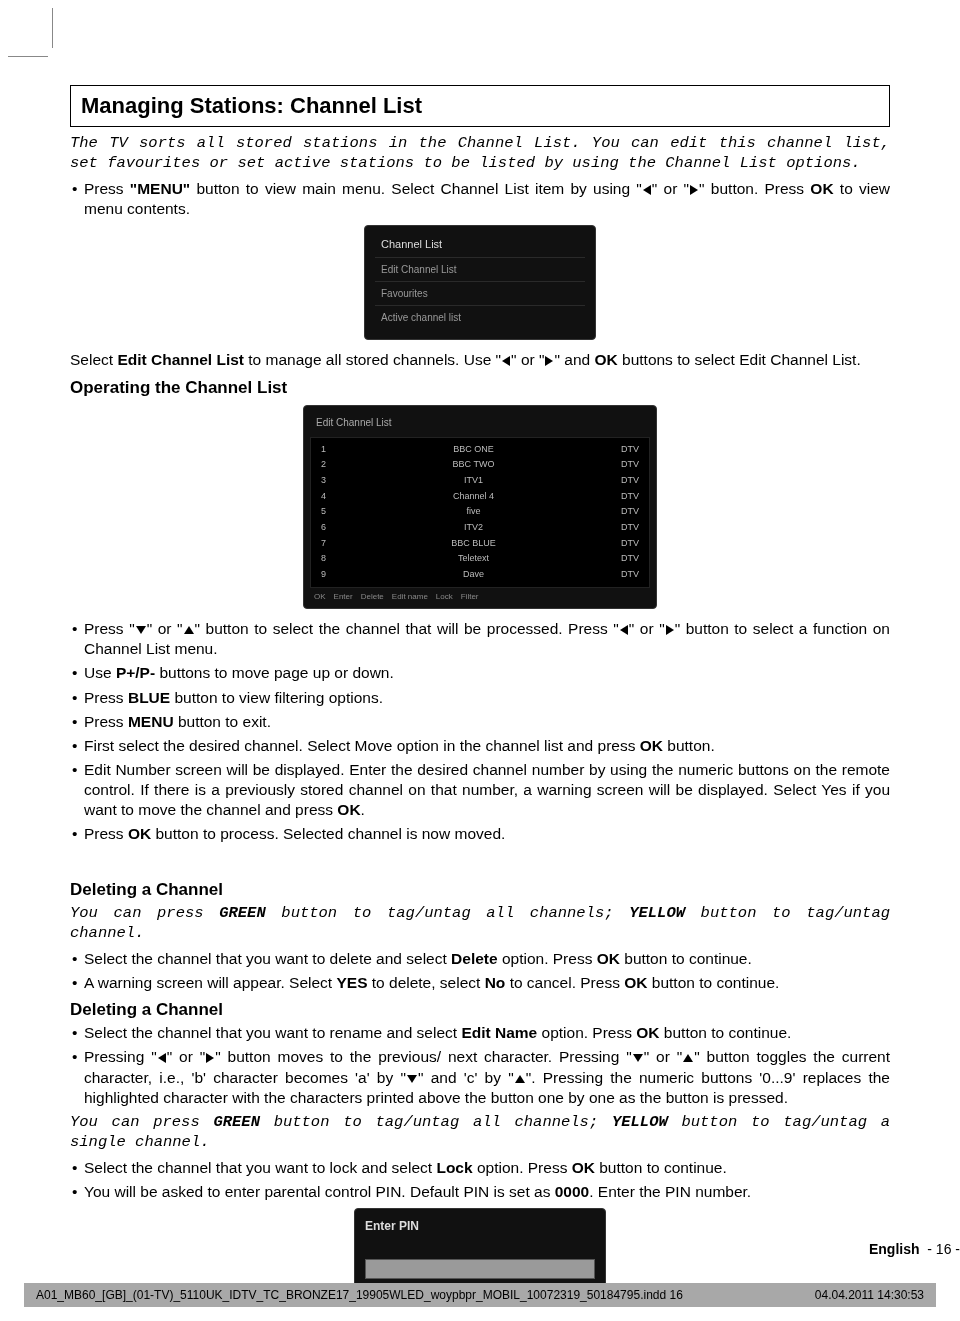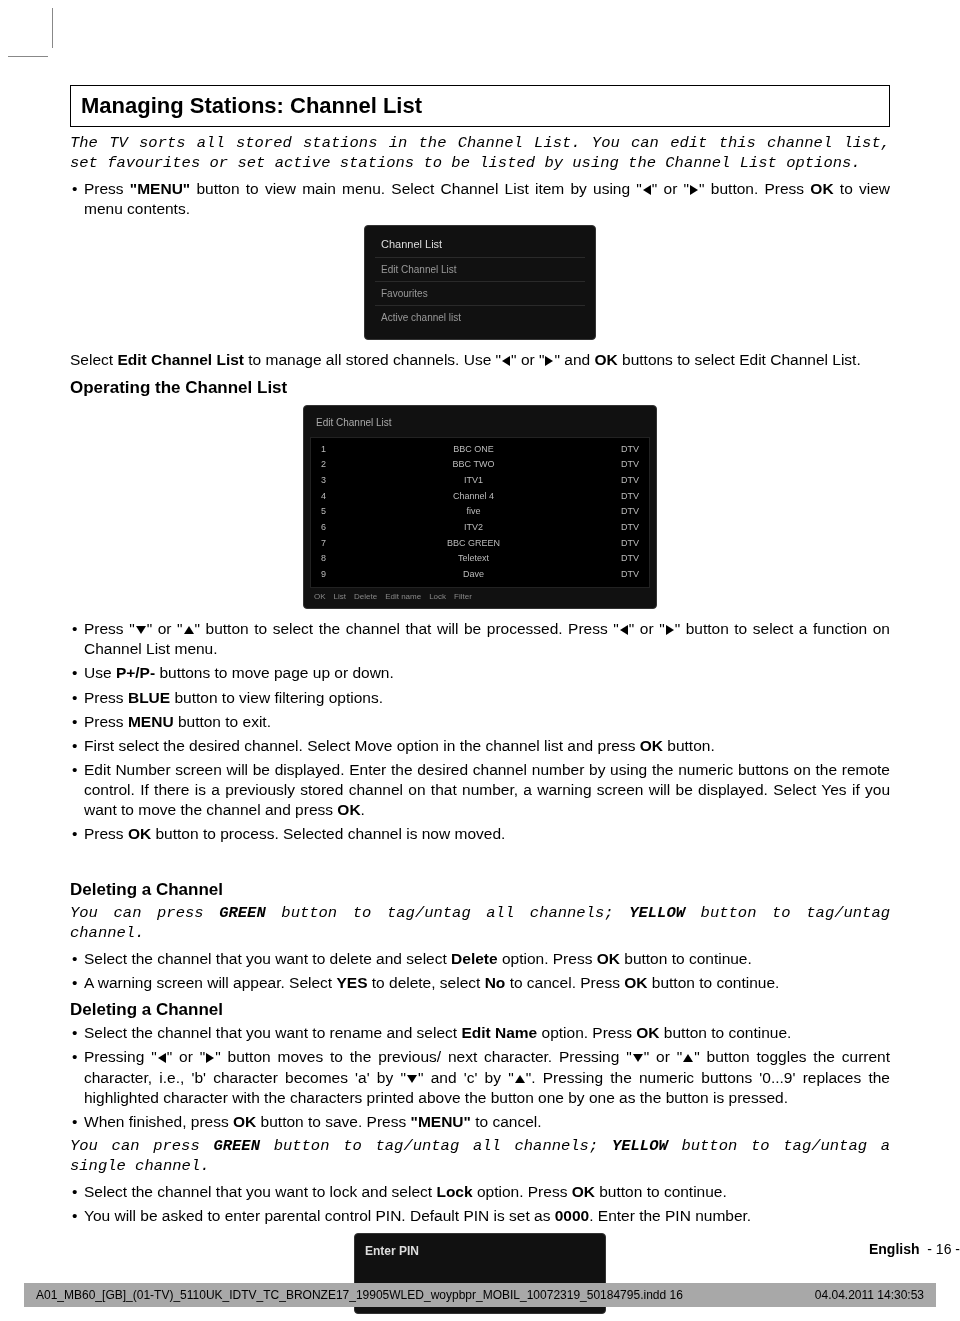--- a/index.html
+++ b/index.html
@@ -269,37 +269,37 @@
               <span>five</span>
               <span>DTV</span>
             </div>
           <div class="ch-row">
               <span>6</span>
               <span>ITV2</span>
               <span>DTV</span>
             </div>
           <div class="ch-row">
               <span>7</span>
-              <span>BBC GREEN</span>
+              <span>BBC BLUE</span>
               <span>DTV</span>
             </div>
           <div class="ch-row">
               <span>8</span>
               <span>Teletext</span>
               <span>DTV</span>
             </div>
           <div class="ch-row">
               <span>9</span>
               <span>Dave</span>
               <span>DTV</span>
             </div>
         </div>
         <div class="footer">
           <span>OK</span>
-          <span>List</span>
+          <span>Enter</span>
           <span>Delete</span>
           <span>Edit name</span>
           <span>Lock</span>
           <span>Filter</span>
         </div>
       </div>
 
       <ul>
         <li>Press "<span class="tri tri-down"></span>" or "<span class="tri tri-up"></span>" button to select the channel that will be processed. Press "<span class="tri tri-left"></span>" or "<span class="tri tri-right"></span>" button to select a function on Channel List menu.</li>
         <li>Use <b>P+/P-</b> buttons to move page up or down.</li>
@@ -319,21 +319,20 @@
       <p class="intro">You can press <b>GREEN</b> button to tag/untag all channels; <b>YELLOW</b> button to tag/untag channel.</p>
       <ul>
         <li>Select the channel that you want to delete and select <b>Delete</b> option. Press <b>OK</b> button to continue.</li>
         <li>A warning screen will appear. Select <b>YES</b> to delete, select <b>No</b> to cancel. Press <b>OK</b> button to continue.</li>
       </ul>
 
       <div class="subhead">Deleting a Channel</div>
       <ul>
         <li>Select the channel that you want to rename and select <b>Edit Name</b> option. Press <b>OK</b> button to continue.</li>
         <li>Pressing "<span class="tri tri-left"></span>" or "<span class="tri tri-right"></span>" button moves to the previous/ next character. Pressing "<span class="tri tri-down"></span>" or "<span class="tri tri-up"></span>" button toggles the current character, i.e., 'b' character becomes 'a' by "<span class="tri tri-down"></span>" and 'c' by "<span class="tri tri-up"></span>". Pressing the numeric buttons '0...9' replaces the highlighted character with the characters printed above the button one by one as the button is pressed.</li>
-        <li>When finished, press <b>OK</b> button to save. Press <b>"MENU"</b> to cancel.</li>
       </ul>
 
       <p class="intro">You can press <b>GREEN</b> button to tag/untag all channels; <b>YELLOW</b> button to tag/untag a single channel.</p>
       <ul>
         <li>Select the channel that you want to lock and select <b>Lock</b> option. Press <b>OK</b> button to continue.</li>
         <li>You will be asked to enter parental control PIN. Default PIN is set as <b>0000</b>. Enter the PIN number.</li>
       </ul>
 
       <div class="screenshot pin">
         <div class="pin-label">Enter PIN</div>

